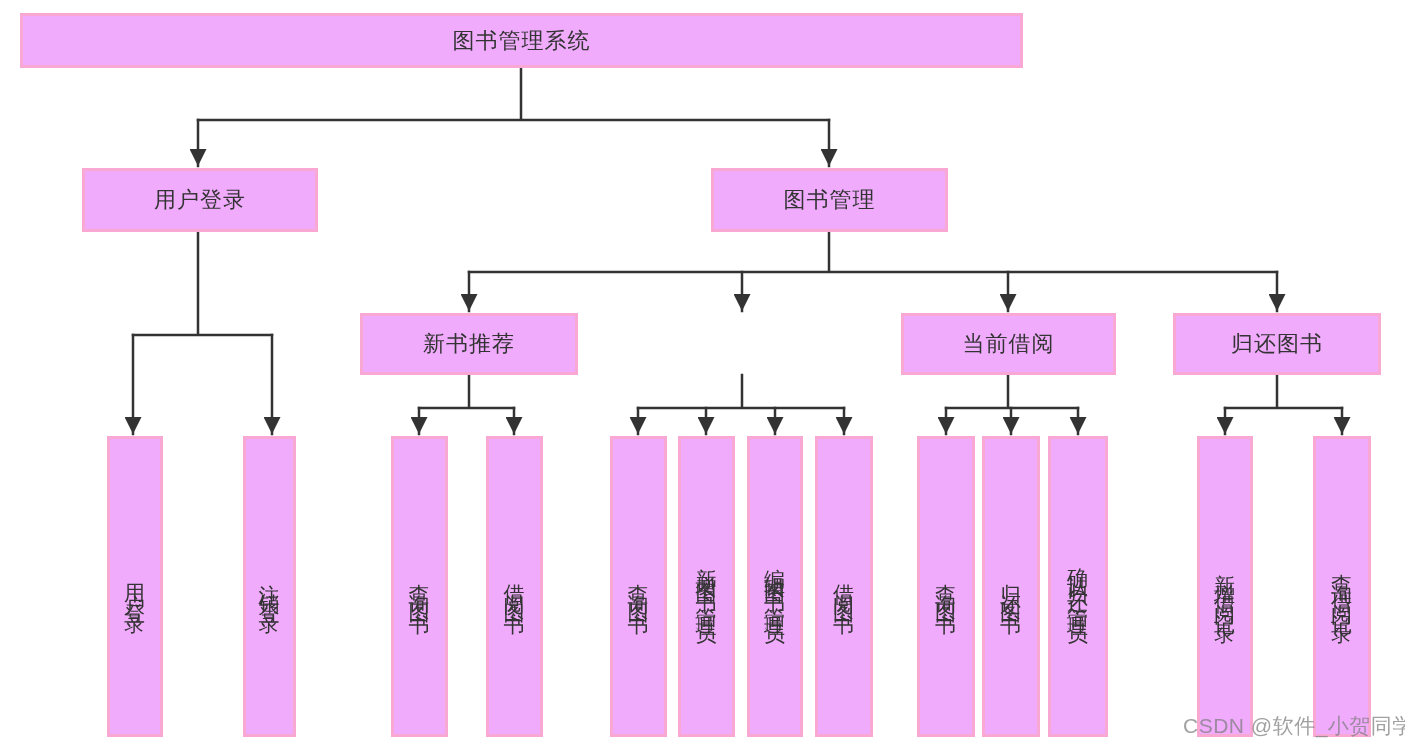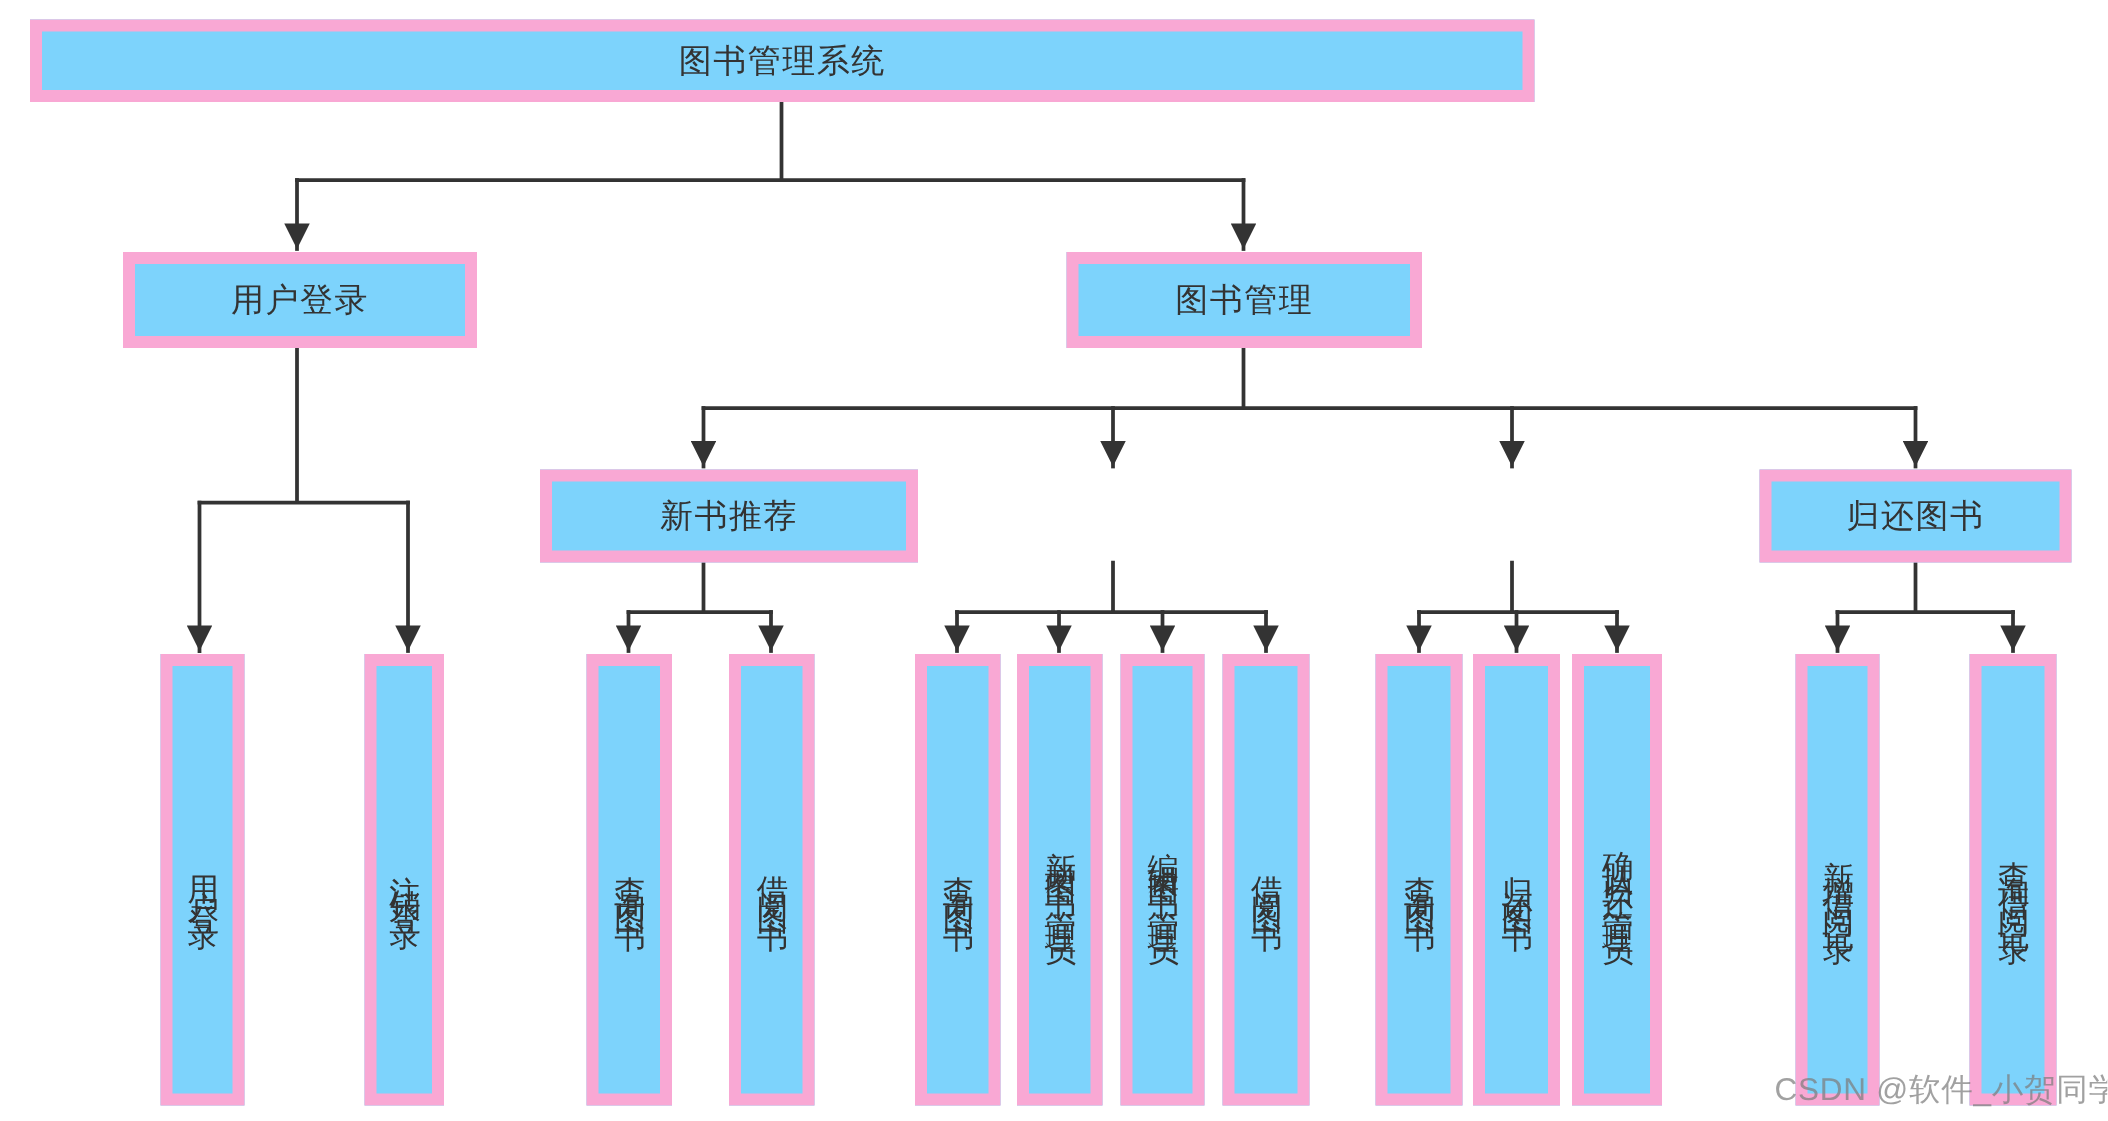--- a/index.html
+++ b/index.html
@@ -16,22 +16,22 @@
   .wires {
     position: absolute;
     left: 0;
     top: 0;
     pointer-events: none;
   }
 
   .box {
     position: absolute;
     box-sizing: border-box;
-    border: 8px solid #f9a8d4;
-    background: #7dd3fc;
+    border: 3px solid #f9a8d4;
+    background: #f0abfc;
     display: flex;
     align-items: center;
     justify-content: center;
     color: #333333;
   }
 
   .hbox .lbl {
     font-size: 22px;
     letter-spacing: 1px;
     white-space: nowrap;
@@ -124,22 +124,25 @@
     <span class="lbl">图书管理系统</span>
   </div>
 
   <div class="box hbox" style="left:82px; top:168px; width:236px; height:64px;">
     <span class="lbl">用户登录</span>
   </div>
   <div class="box hbox" style="left:711px; top:168px; width:237px; height:64px;">
     <span class="lbl">图书管理</span>
   </div>
 
-  <div class="box hbox" style="left:360px; top:313px; width:252px; height:62px;">
+  <div class="box hbox" style="left:360px; top:313px; width:218px; height:62px;">
     <span class="lbl">新书推荐</span>
+  </div>
+  <div class="box hbox" style="left:901px; top:313px; width:215px; height:62px;">
+    <span class="lbl">当前借阅</span>
   </div>
   <div class="box hbox" style="left:1173px; top:313px; width:208px; height:62px;">
     <span class="lbl">归还图书</span>
   </div>
 
   <div class="box vbox" style="left:107px; top:436px; width:56px; height:301px;">
     <span class="lbl">用户登录</span>
   </div>
   <div class="box vbox" style="left:243px; top:436px; width:53px; height:301px;">
     <span class="lbl">注销登录</span>

